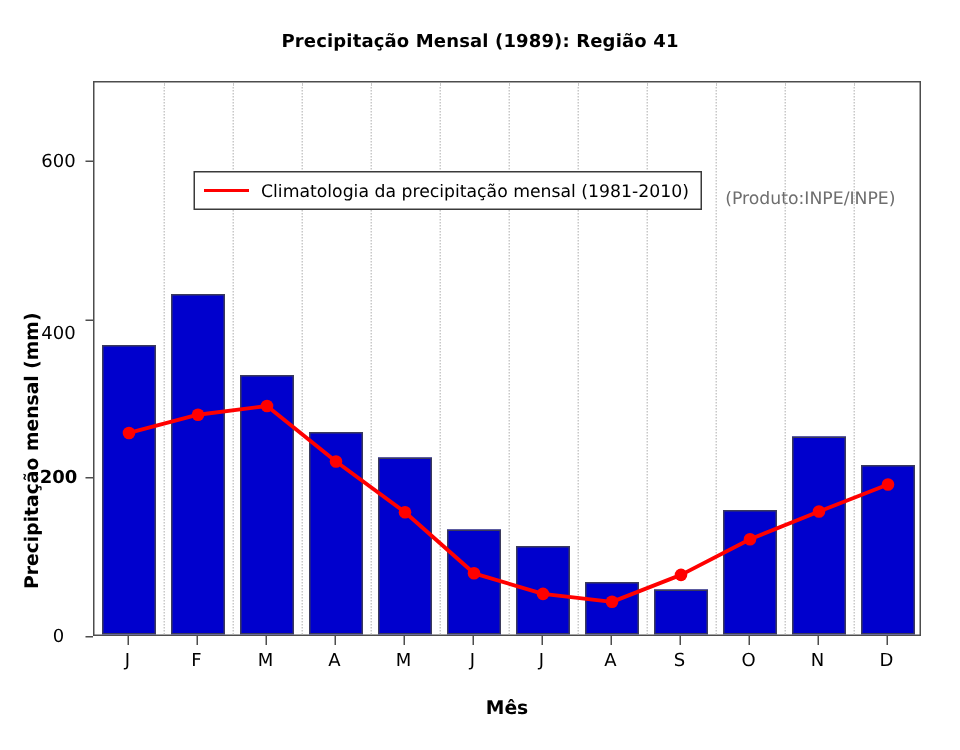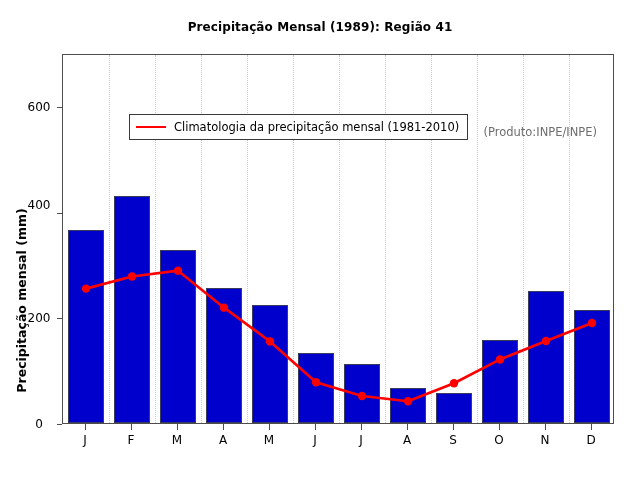--- a/index.html
+++ b/index.html
@@ -187,22 +187,22 @@
 </head>
 <body>
 
 <div id="figure">
 
   <div id="chart-title">Precipitação Mensal (1989): Região 41</div>
 
   <div id="y-axis-zone">
     <div id="ylabel">Precipitação mensal (mm)</div>
   <div class="ytick-label" style="top: 370px;">0</div>
-      <div class="ytick-label" style="top: 264.286px;">200</div>
-      <div class="ytick-label" style="top: 151px;">400</div>
+      <div class="ytick-label" style="top: 264.286px; font-weight: bold;">200</div>
+      <div class="ytick-label" style="top: 168px;">400</div>
       <div class="ytick-label" style="top: 52.8571px;">600</div>
     </div>
 
   <div id="y-tickmarks">
       <div class="ytick-mark" style="top: 370px;"></div>
       <div class="ytick-mark" style="top: 264.286px;"></div>
       <div class="ytick-mark" style="top: 158.571px;"></div>
       <div class="ytick-mark" style="top: 52.8571px;"></div>
     </div>
 
@@ -283,14 +283,15 @@
       <div class="xtick-label" style="left: 161px;">A</div>
       <div class="xtick-label" style="left: 207px;">M</div>
       <div class="xtick-label" style="left: 253px;">J</div>
       <div class="xtick-label" style="left: 299px;">J</div>
       <div class="xtick-label" style="left: 345px;">A</div>
       <div class="xtick-label" style="left: 391px;">S</div>
       <div class="xtick-label" style="left: 437px;">O</div>
       <div class="xtick-label" style="left: 483px;">N</div>
       <div class="xtick-label" style="left: 529px;">D</div>
     </div>
+  <div id="xlabel">Mês</div>
 
 </div>
 
 </body></html>

